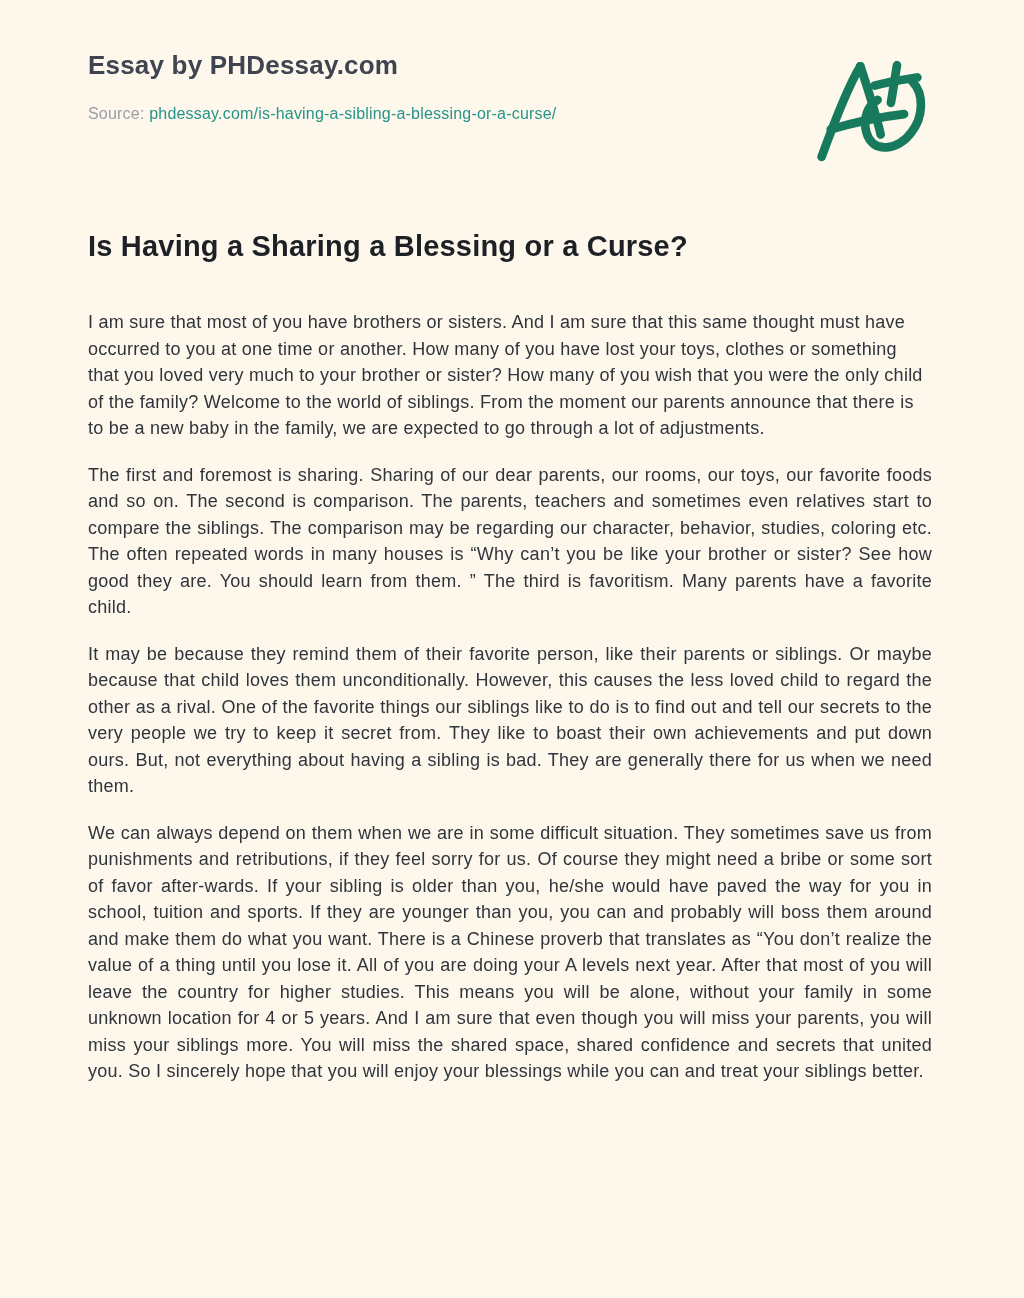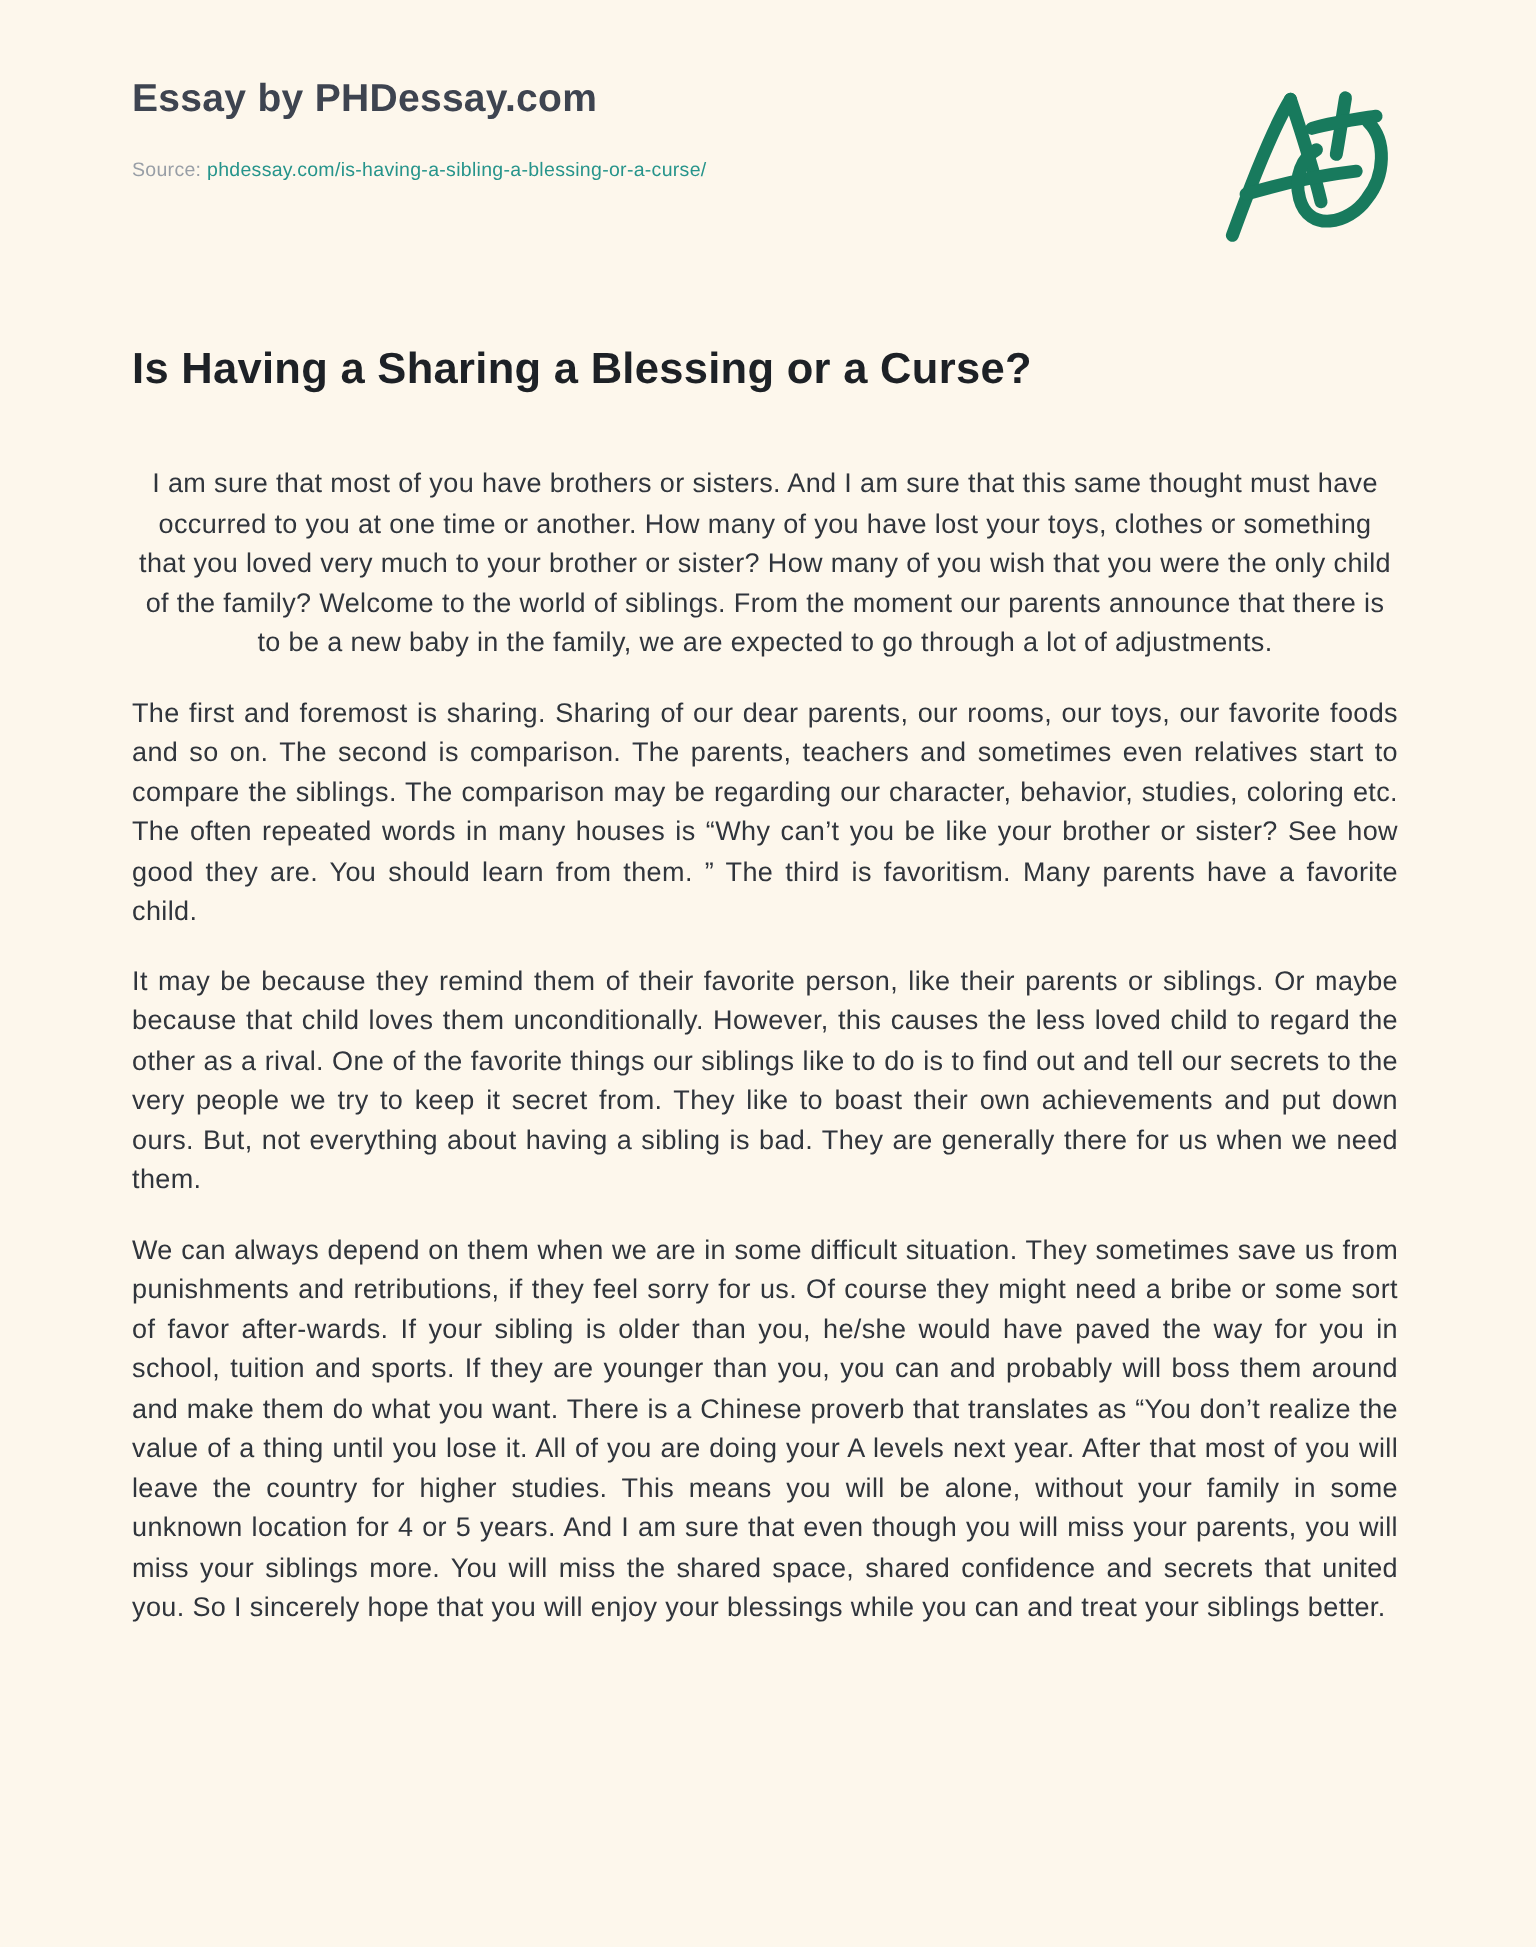--- a/index.html
+++ b/index.html
@@ -27,21 +27,21 @@
   }
   .header-title {
     margin: 0;
     font-size: 26px;
     font-weight: 700;
     letter-spacing: 0.2px;
     color: #3e4450;
   }
   .source-line {
     margin-top: 24px;
-    font-size: 13px;
+    font-size: 16px;
     color: #989ea6;
     letter-spacing: 0.2px;
   }
   .source-line a {
     color: #26948b;
     text-decoration: none;
   }
   .logo {
     width: 118px;
     height: 108px;
@@ -59,21 +59,21 @@
   .article-body {
     margin-top: 46px;
     font-size: 18px;
     line-height: 26.5px;
     letter-spacing: 0.25px;
     color: #30353c;
   }
   .article-body p {
     margin: 0 0 20px 0;
   }
-  .article-body p.p-left { text-align: center; margin-top: 15px; }
+  .article-body p.p-left { text-align: left; margin-top: 15px; }
   .article-body p.p-justify { text-align: justify; }
 </style>
 </head>
 <body>
 
 <div class="page">
 
   <div class="header-row">
     <div>
       <h1 class="header-title">Essay by PHDessay.com</h1>

